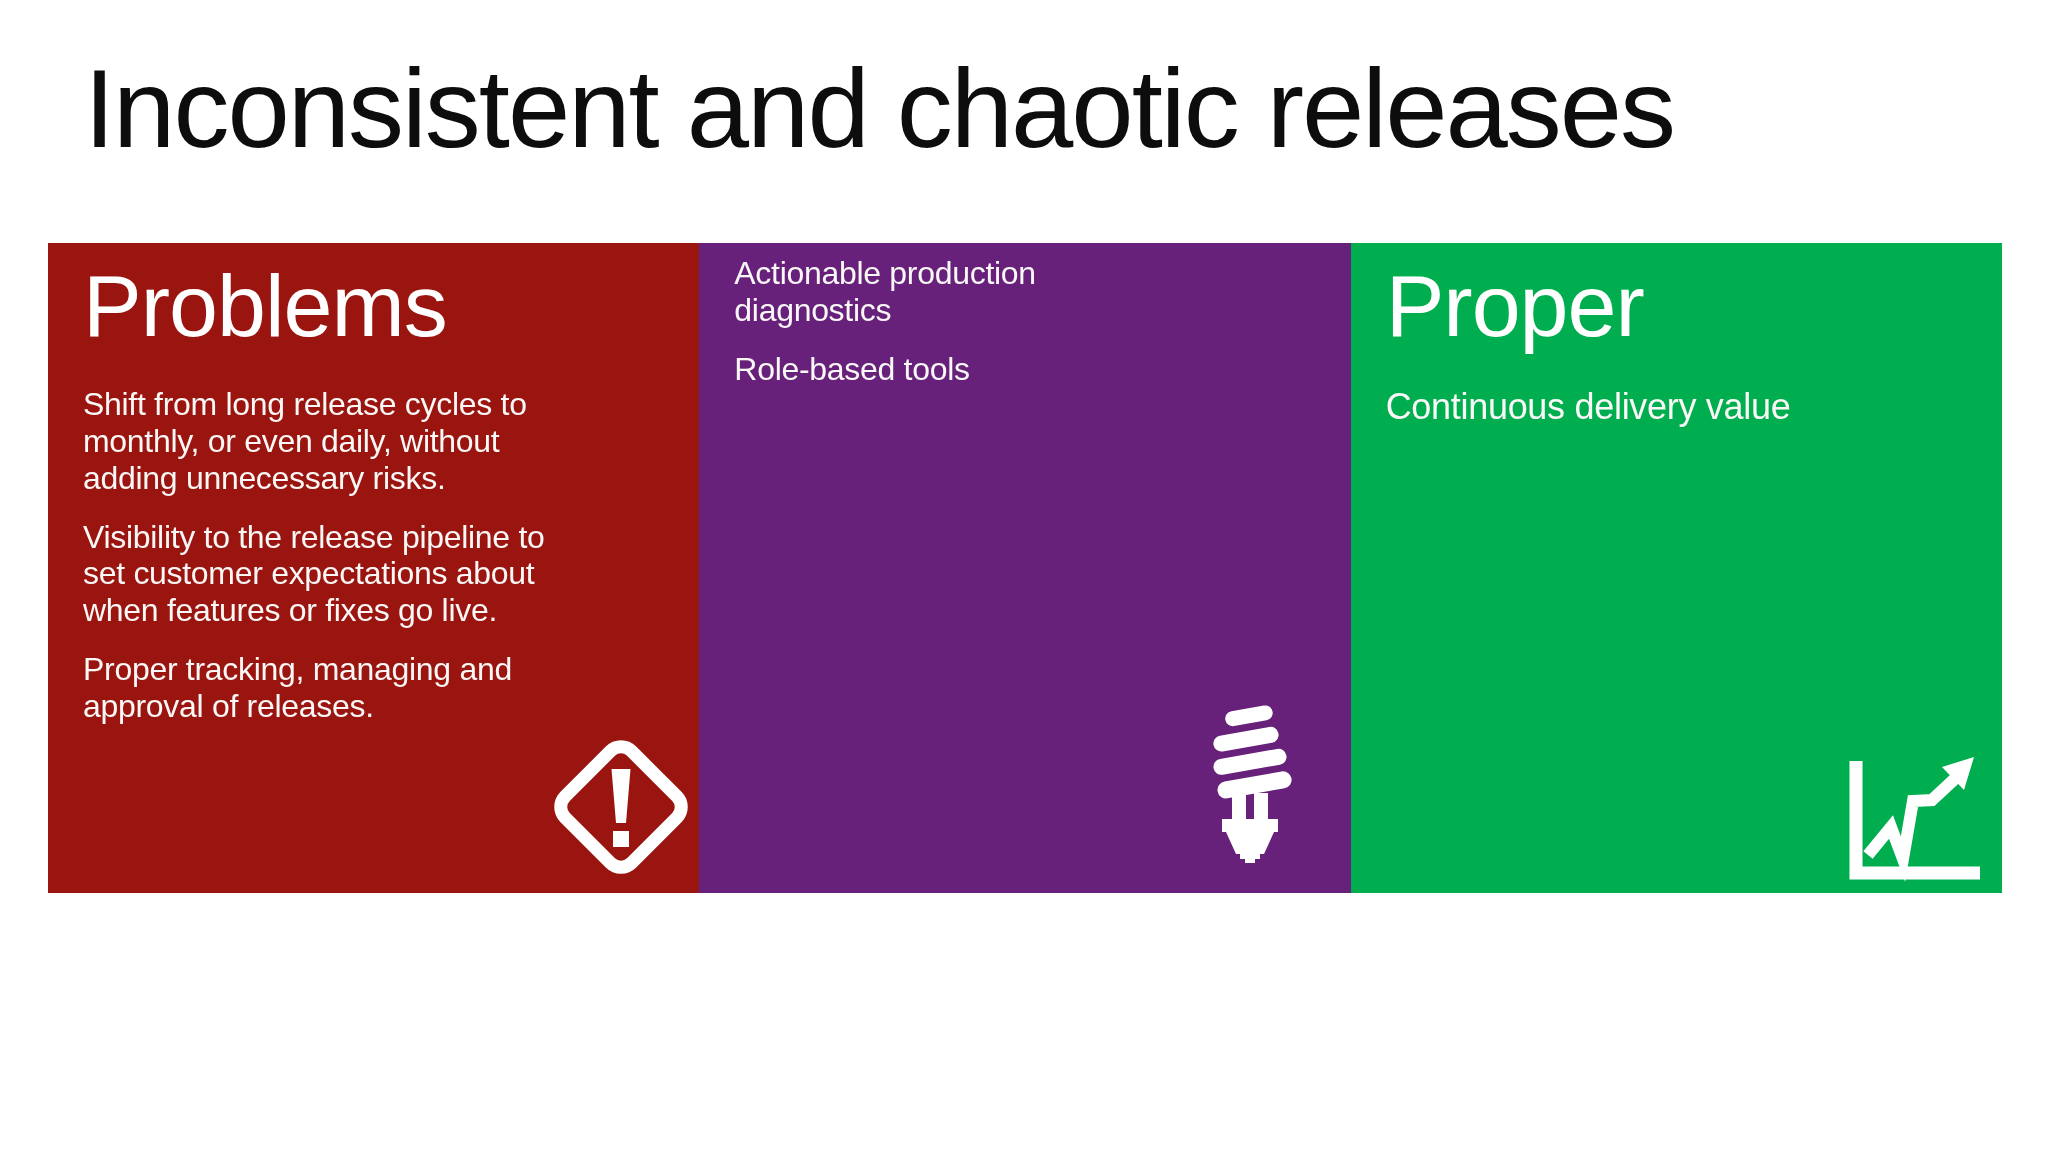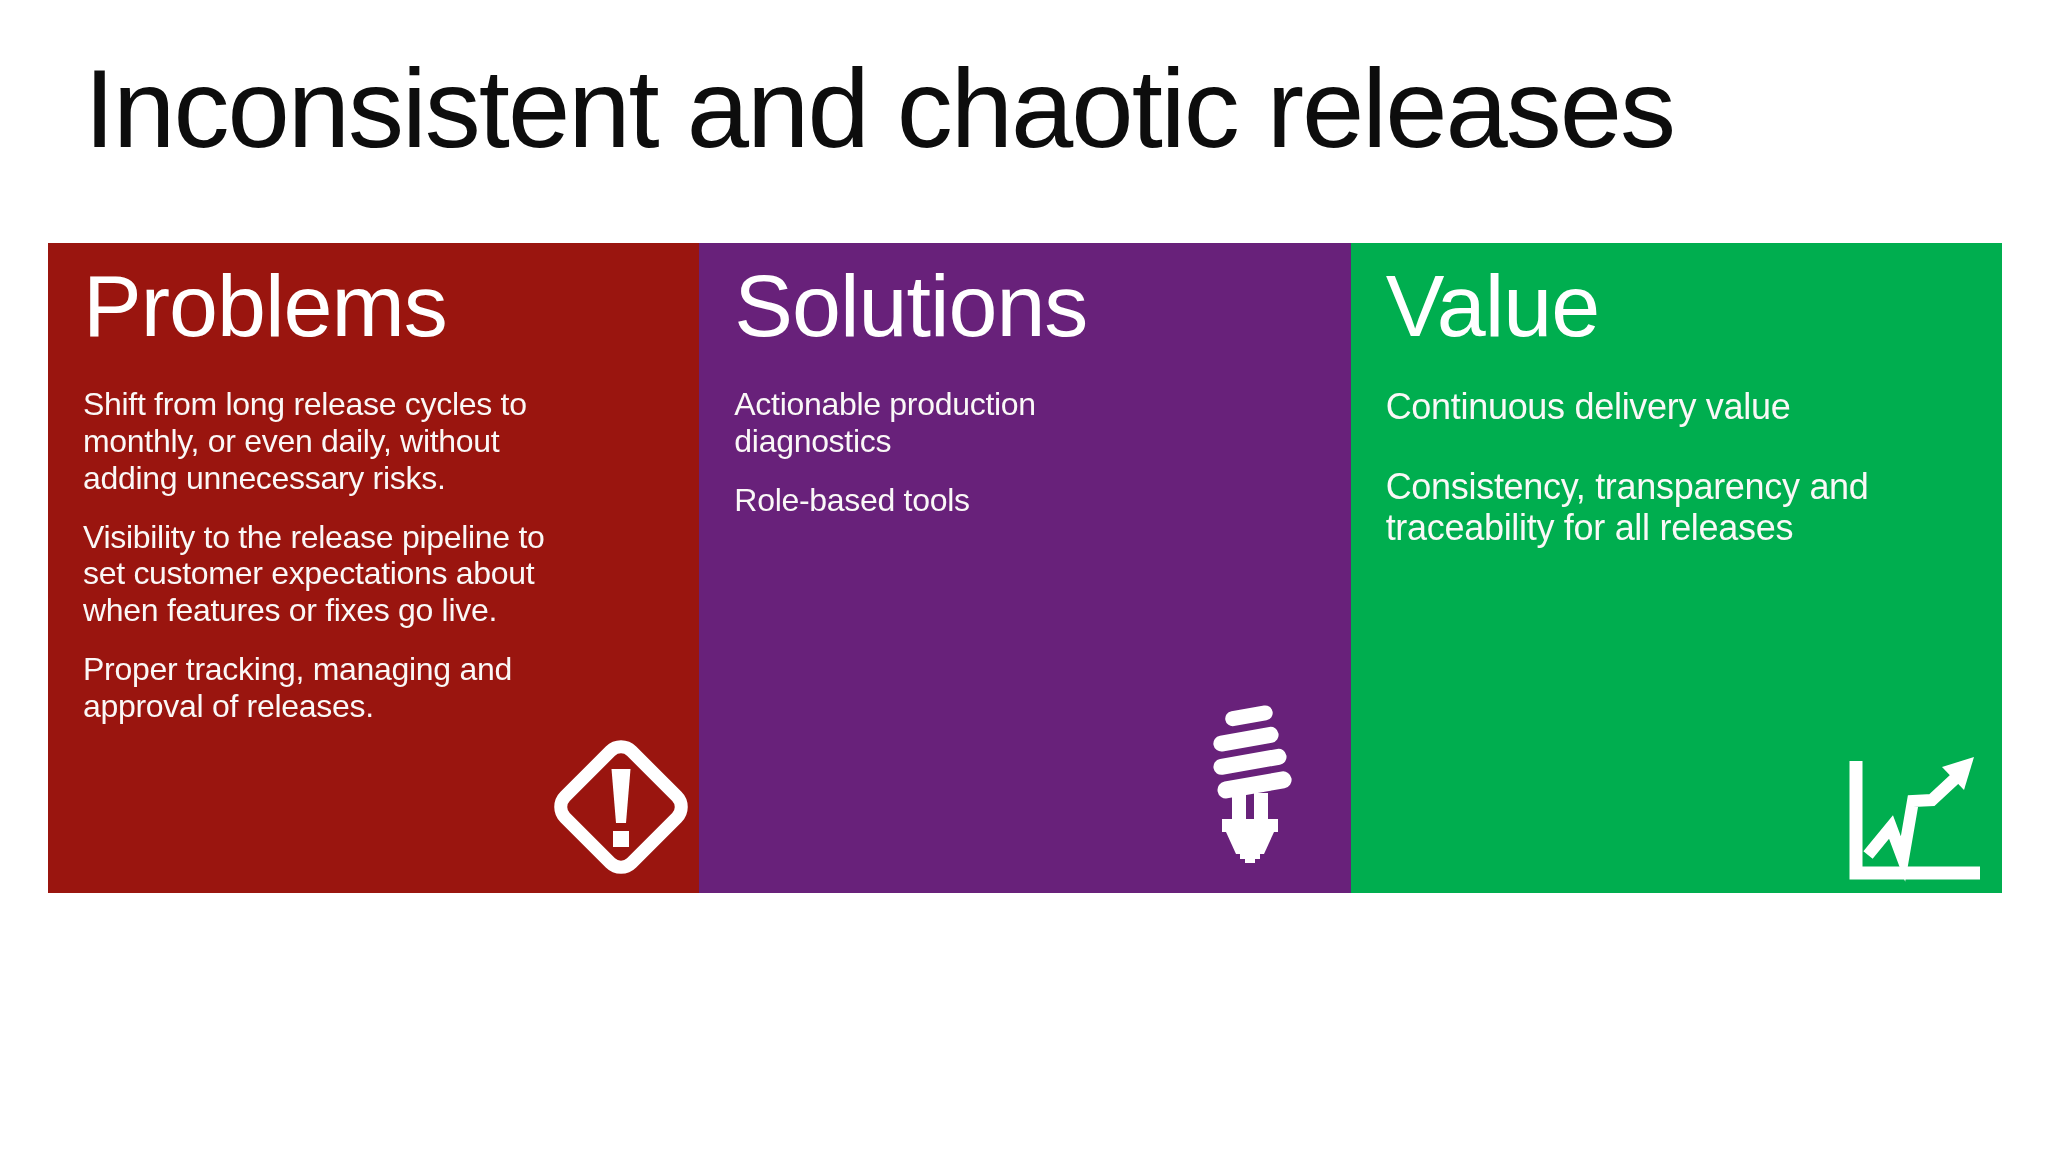--- a/index.html
+++ b/index.html
@@ -92,21 +92,20 @@
       <span class="corner-icon icon-warning">
         <svg width="148" height="148" viewBox="0 0 148 148">
           <rect x="27" y="27" width="94" height="94" rx="15" fill="none" stroke="#ffffff" stroke-width="13" transform="rotate(45 74 74)"></rect>
           <path d="M 64.5 36 L 83.5 36 L 79 90 L 69 90 Z" fill="#ffffff"></path>
           <rect x="66" y="98" width="16" height="16" fill="#ffffff"></rect>
         </svg>
       </span>
     </section>
 
     <section class="panel solutions" style="background: rgb(104, 33, 122);">
-      <h2>Solutions</h2>
       <p>Actionable production
 diagnostics</p>
       <p>Role-based tools</p>
       <span class="corner-icon icon-bulb">
         <svg width="84" height="156" viewBox="0 0 84 156">
           <g fill="#ffffff" transform="rotate(-10 42 55)">
             <rect x="26" y="2" width="48" height="15" rx="7.5"></rect>
             <rect x="10" y="24" width="66" height="16" rx="8"></rect>
             <rect x="6" y="47" width="74" height="16" rx="8"></rect>
             <rect x="6" y="70" width="75" height="17" rx="8.5"></rect>
@@ -117,24 +116,22 @@
             <rect x="15" y="112" width="56" height="13"></rect>
             <path d="M 19 125 L 67 125 L 57 147 L 29 147 Z"></path>
             <rect x="33" y="147" width="20" height="5"></rect>
             <rect x="38" y="152" width="10" height="4"></rect>
           </g>
         </svg>
       </span>
     </section>
 
     <section class="panel value" style="background: rgb(0, 174, 79);">
-      <h2>Value</h2>
+      <h2>Proper</h2>
       <p>Continuous delivery value</p>
-      <p>Consistency, transparency and
-traceability for all releases</p>
       <span class="corner-icon icon-chart">
         <svg width="142" height="128" viewBox="0 0 142 128">
           <path d="M 12 6 L 12 118 L 136 118" fill="none" stroke="#ffffff" stroke-width="13" stroke-linecap="butt" stroke-linejoin="miter"></path>
           <polyline points="24,100 47,72 59,104 69,46 88,45 116,19" fill="none" stroke="#ffffff" stroke-width="12" stroke-linecap="butt" stroke-linejoin="miter"></polyline>
           <polygon points="130,2 98,12 120,35" fill="#ffffff"></polygon>
         </svg>
       </span>
     </section>
 
   </div>

